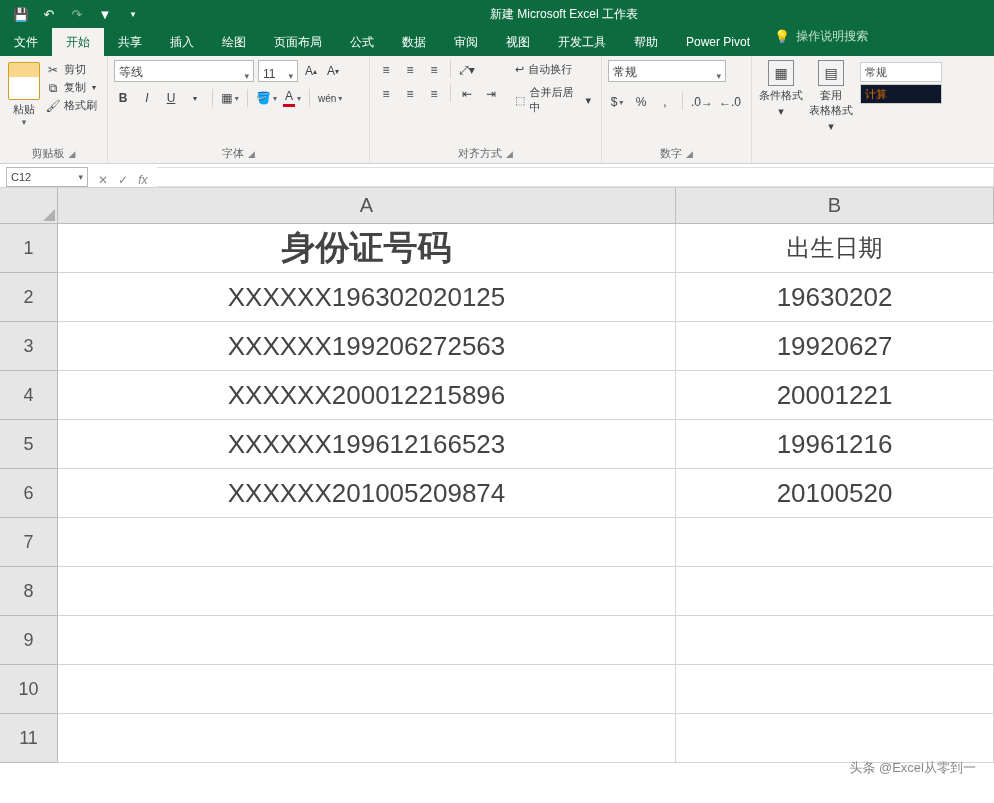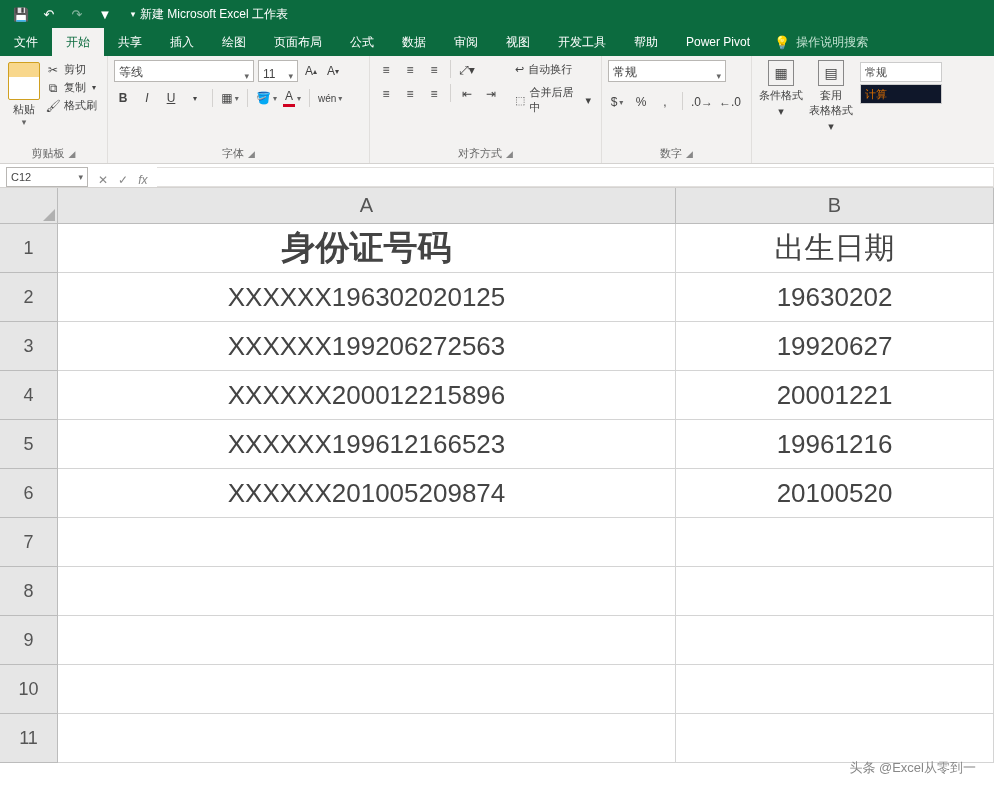--- a/index.html
+++ b/index.html
@@ -2,24 +2,24 @@
 <html><head>
 <meta charset="utf-8">
 <style>
 * { margin:0; padding:0; box-sizing:border-box; font-family:"Microsoft YaHei","Segoe UI",sans-serif; }
 body { width:994px; height:803px; overflow:hidden; background:#fff; font-size:12px; color:#444; }
 
 
 .titlebar { height:28px; background:#0c6b3f; display:flex; align-items:center; color:#fff; }
 .qat { display:flex; align-items:center; gap:14px; padding-left:14px; }
 .qat-icon { width:14px; height:14px; display:flex; align-items:center; justify-content:center; font-size:13px; }
-.titlebar-title { flex:1; text-align:left; padding-right:6px; font-size:12px; }
-
-
-.tabbar { height:28px; background:#0c6b3f; display:flex; align-items:center; }
+.titlebar-title { flex:1; text-align:center; padding-right:6px; font-size:12px; }
+
+
+.tabbar { height:28px; background:#0c6b3f; display:flex; align-items:flex-start; }
 .tab { padding:0 14px; height:28px; line-height:28px; color:#fff; font-size:12px; cursor:pointer; }
 .tab.active { background:#f3f2f1; color:#0c6b3f; font-weight:500; }
 .tellme { display:flex; align-items:center; gap:6px; color:#bfe0cf; margin-left:10px; }
 .tellme-icon { font-size:13px; }
 
 
 .ribbon { height:108px; background:#f3f2f1; border-bottom:1px solid #d4d2d0; display:flex; }
 .group { border-right:1px solid #e1dfdd; display:flex; flex-direction:column; padding:4px 6px 2px; }
 .group-body { flex:1; display:flex; align-items:flex-start; gap:4px; }
 .group-label { text-align:center; font-size:11px; color:#666; display:flex; justify-content:center; align-items:center; gap:4px; }
@@ -73,21 +73,21 @@
 
 
 .grid-wrap{position:relative;height:615px;overflow:hidden;background:#fff}
 .grid{display:grid;grid-template-columns:58px 618px 318px;grid-auto-rows:49px}
 .grid .corner,.grid .colh,.grid .rowh{background:#e6e6e6;border-right:1px solid #bcbcbc;border-bottom:1px solid #bcbcbc;display:flex;align-items:center;justify-content:center;font-size:18px;color:#555}
 .grid .colh{height:36px;font-size:20px}
 .grid .corner{height:36px;position:relative}
 .corner-tri{position:absolute;right:2px;bottom:2px;width:0;height:0;border-left:12px solid transparent;border-bottom:12px solid #b0b0b0}
 .grid .cell{border-right:1px solid #d4d4d4;border-bottom:1px solid #d4d4d4;display:flex;align-items:center;justify-content:center;font-size:26px;padding:0 8px}
 .cell.h1{font-weight:700;font-size:34px}
-.cell.h2{font-size:30px}
+.cell.h2{font-size:24px}
 .watermark{position:absolute;right:18px;bottom:26px;font-size:13px;color:#888}
 </style>
 </head>
 <body>
 
 <div class="titlebar">
   <div class="qat">
     <span class="qat-icon">💾</span>
     <span class="qat-icon">↶</span>
     <span class="qat-icon" style="opacity:.5">↷</span>

